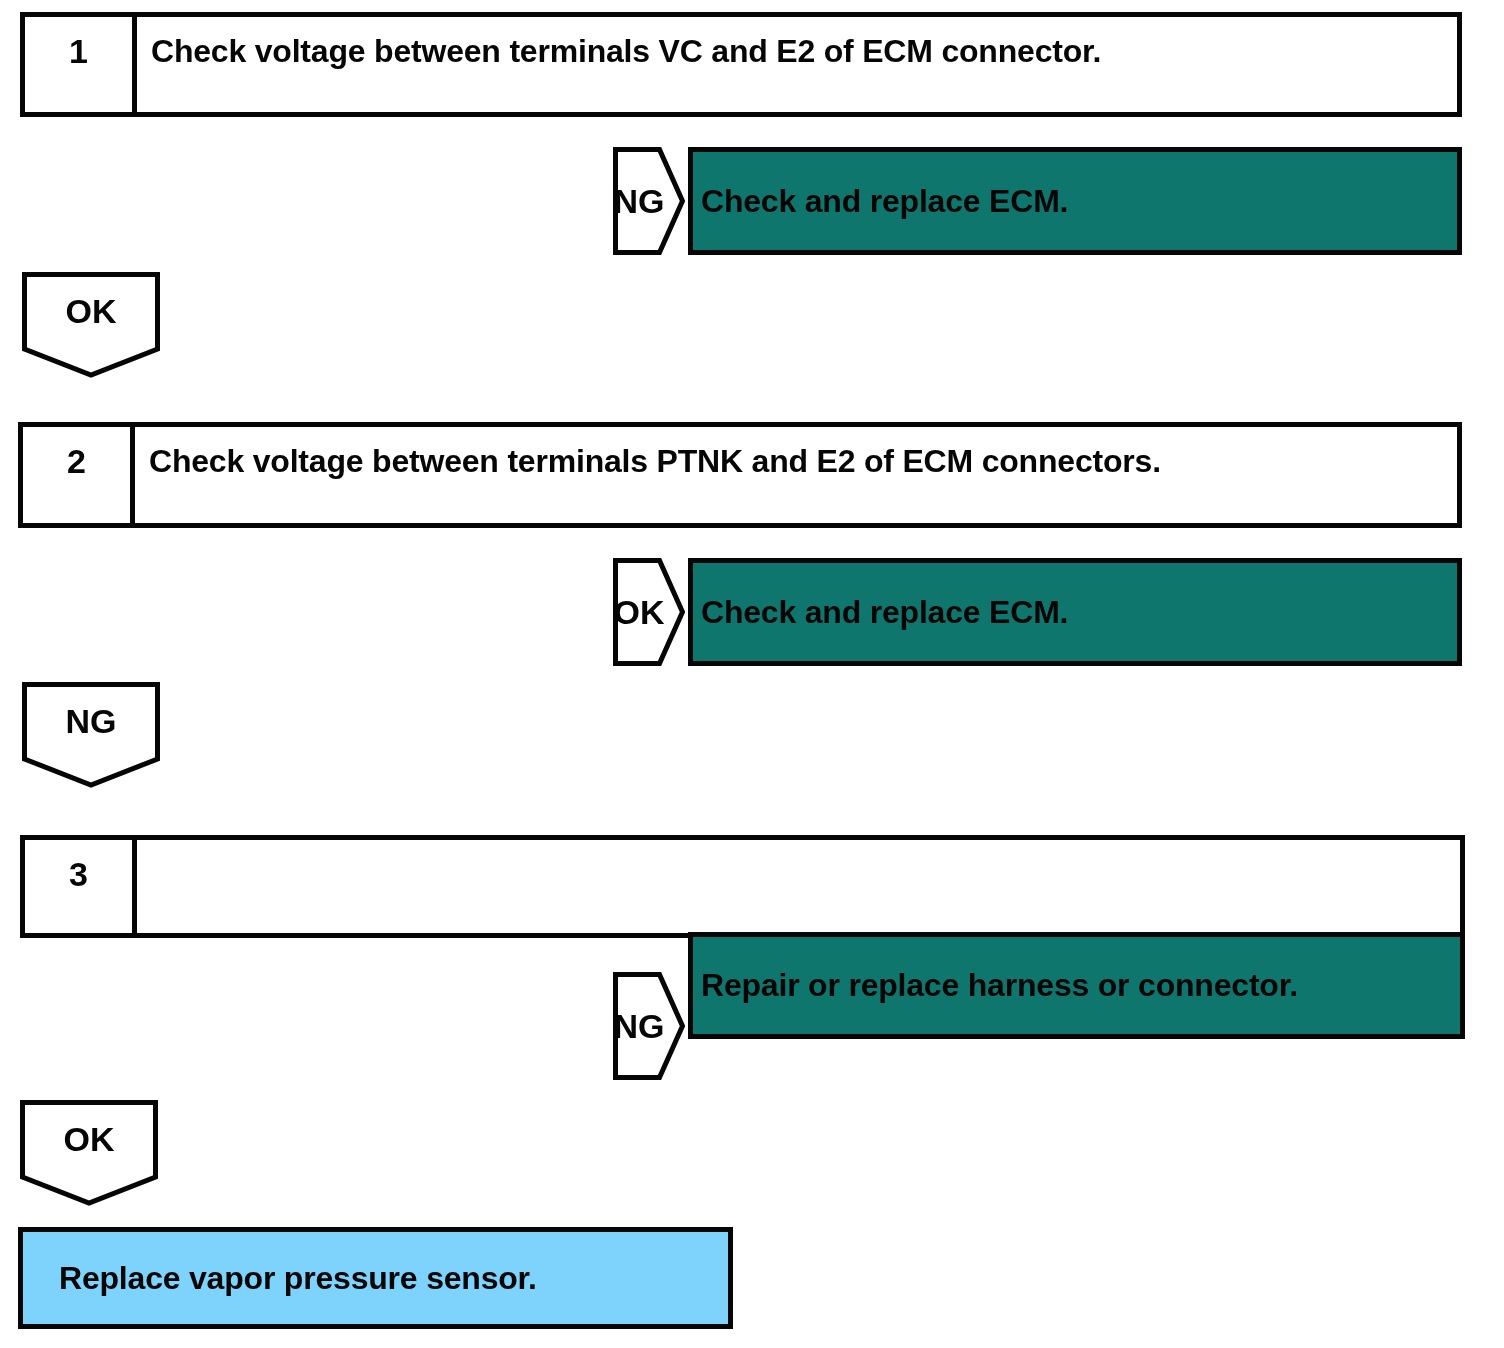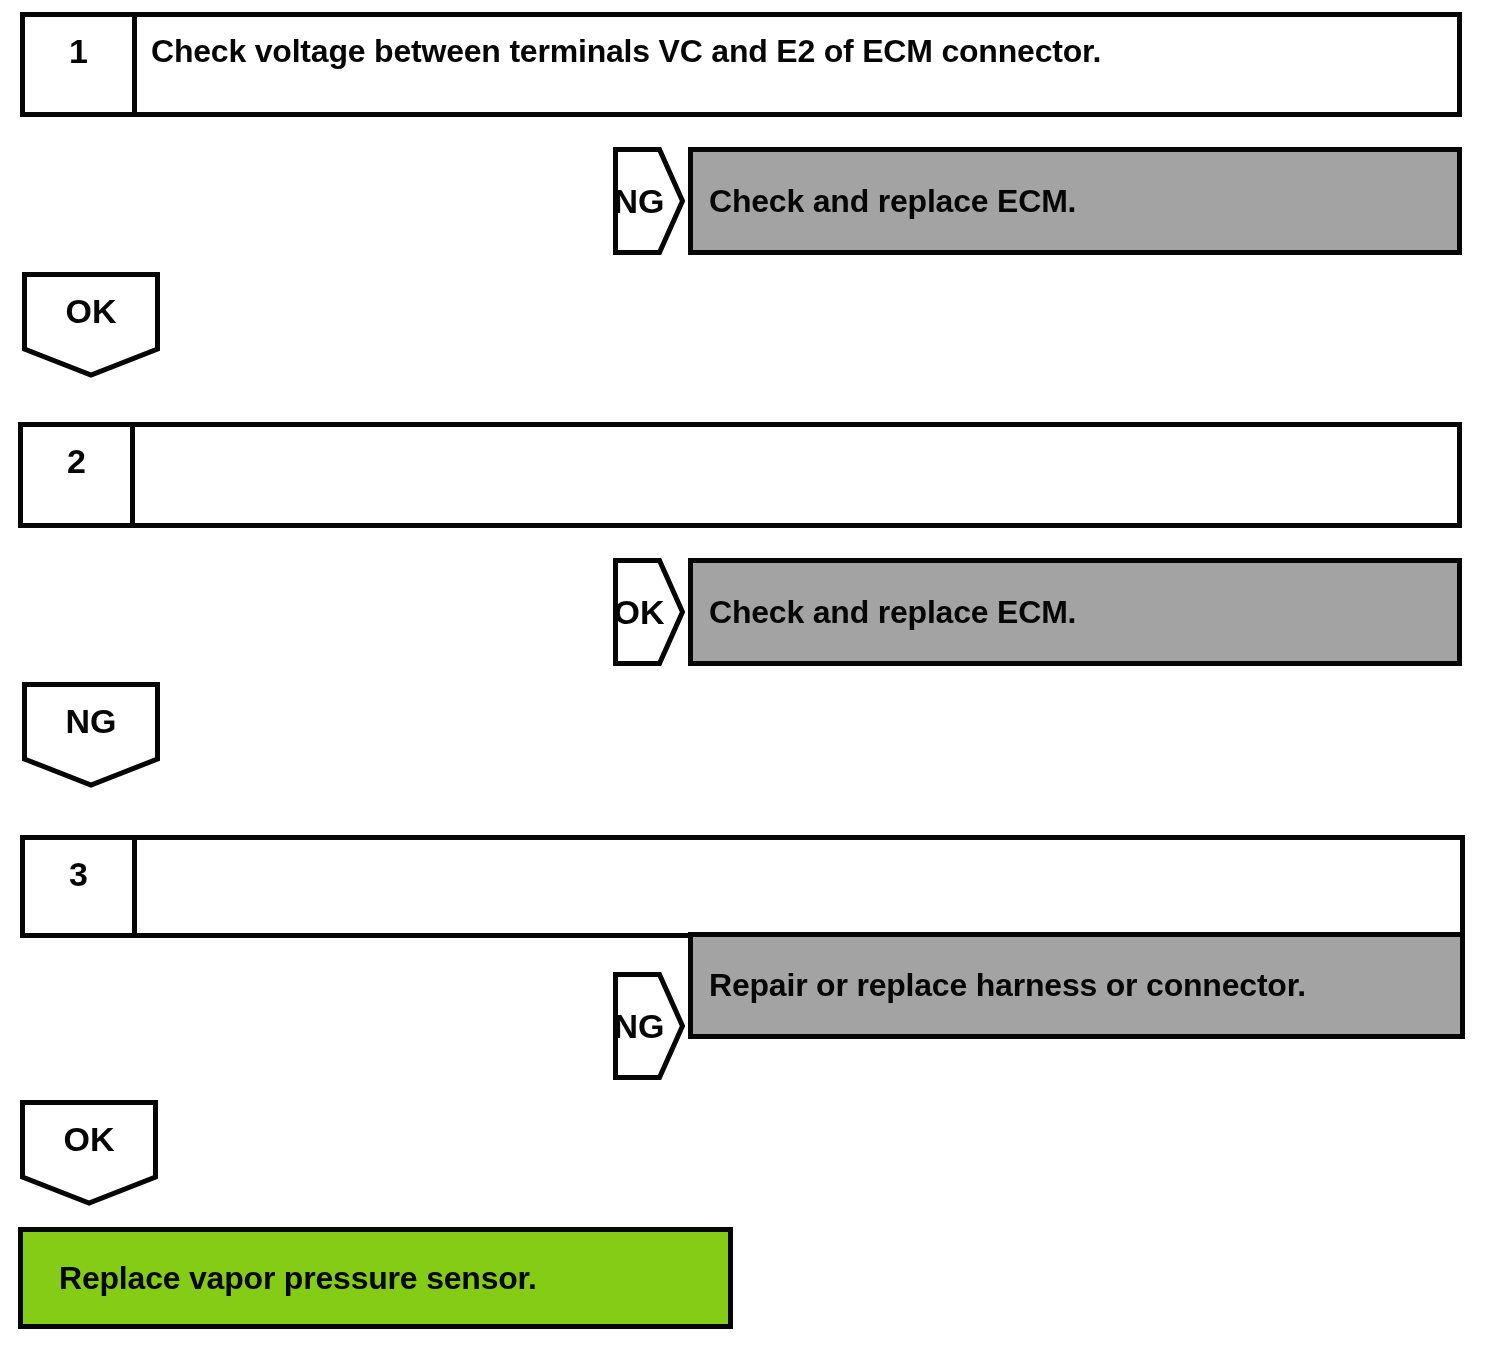--- a/index.html
+++ b/index.html
@@ -39,33 +39,33 @@
     font-weight: 700;
     font-size: 32px;
     line-height: 38px;
     letter-spacing: -0.2px;
     white-space: pre-line;
   }
   
   .result-box {
     position: absolute;
     border: 5px solid #060606;
-    background: #a3a3a3;
+    background: #0f766e;
     display: flex;
     align-items: center;
-    padding-left: 16px;
+    padding-left: 8px;
     font-weight: 700;
     font-size: 32px;
     letter-spacing: -0.2px;
   }
   
   .final-box {
     position: absolute;
     border: 5px solid #060606;
-    background: #84cc16;
+    background: #7dd3fc;
     display: flex;
     align-items: center;
     padding-left: 36px;
     font-weight: 700;
     font-size: 32px;
     letter-spacing: -0.2px;
   }
   
   .pointer-right { position: absolute; width: 72px; height: 108px; }
   .pointer-right svg { position: absolute; left: 0; top: 0; display: block; }
@@ -105,20 +105,21 @@
 
   <div class="pointer-down" style="left:22px; top:272px;">
     <svg width="138" height="106" viewBox="0 0 138 106">
       <path class="shape-stroke" d="M2.5 2.5 H135.5 V77 L69 103 L2.5 77 Z"></path>
     </svg>
     <div class="pointer-label">OK</div>
   </div>
 
   <div class="step-box" style="left:18px; top:422px; width:1444px; height:106px;">
     <div class="step-num">2</div>
+    <div class="step-text">Check voltage between terminals PTNK and E2 of ECM connectors.</div>
   </div>
 
   <div class="pointer-right" style="left:613px; top:558px;">
     <svg width="72" height="108" viewBox="0 0 72 108">
       <path class="shape-stroke" d="M2.5 2.5 H46.5 L69.5 54 L46.5 105.5 H2.5 Z"></path>
     </svg>
     <div class="pointer-label">OK</div>
   </div>
   <div class="result-box" style="left:688px; top:558px; width:774px; height:108px;">
     <span>Check and replace ECM.</span>

